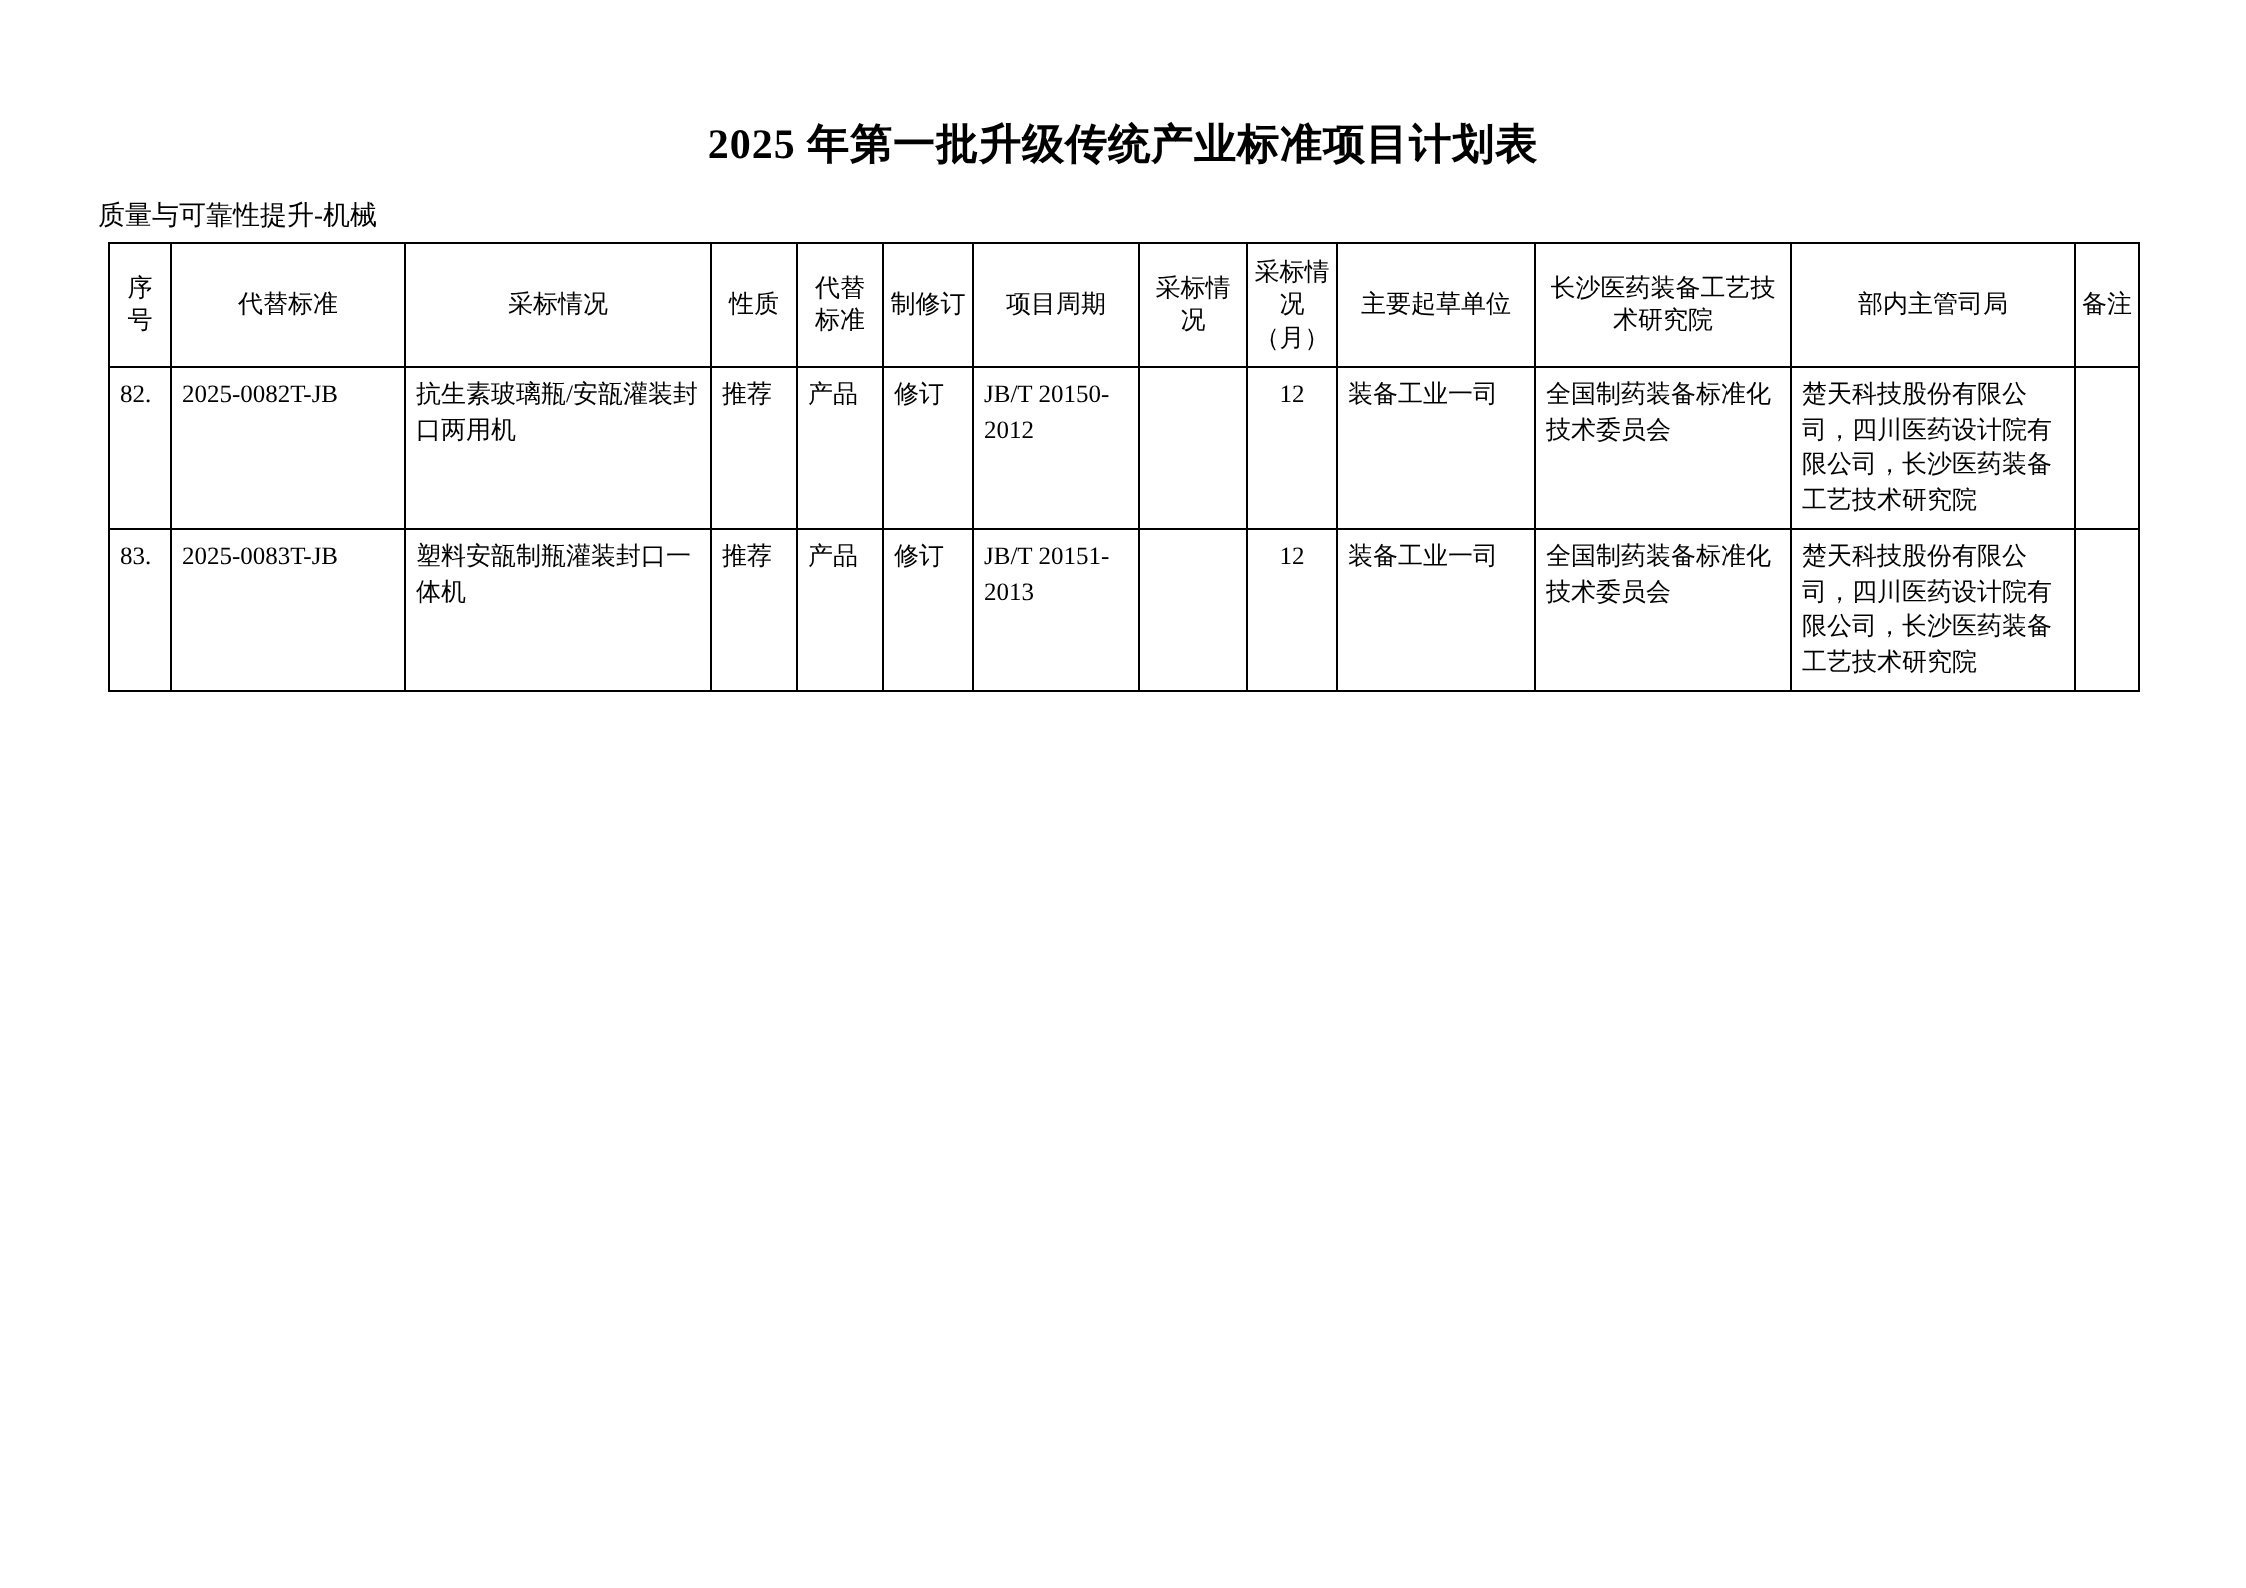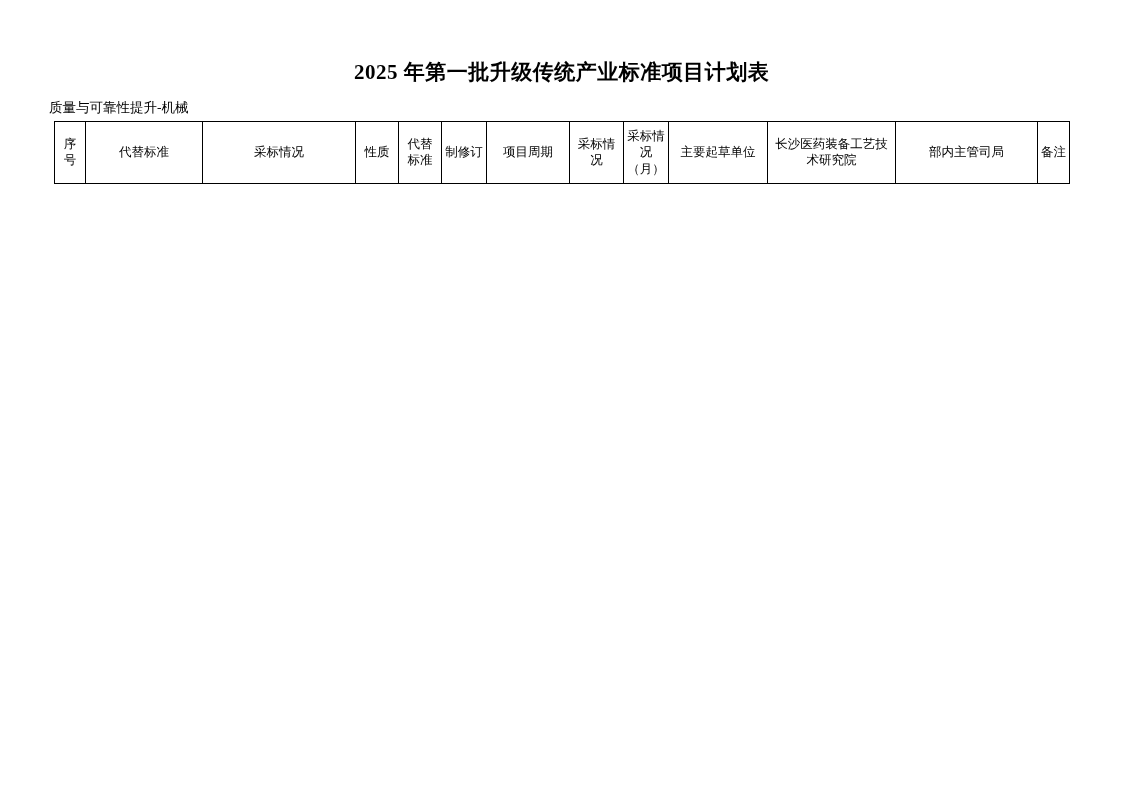--- a/index.html
+++ b/index.html
@@ -125,17 +125,47 @@
         <th>项目周期</th>
         <th>采标情况</th>
         <th>采标情况（月）</th>
         <th>主要起草单位</th>
         <th>长沙医药装备工艺技术研究院</th>
         <th>部内主管司局</th>
         <th>备注</th>
       </tr>
     </thead>
     <tbody>
+      <tr>
+        <td class="idx">82.</td>
+        <td class="plan-no">2025-0082T-JB</td>
+        <td class="cell-cn">抗生素玻璃瓶/安瓿灌装封口两用机</td>
+        <td class="cell-cn">推荐</td>
+        <td class="cell-cn">产品</td>
+        <td class="cell-cn">修订</td>
+        <td>JB/T 20150-2012</td>
+        <td></td>
+        <td class="num">12</td>
+        <td class="cell-cn">装备工业一司</td>
+        <td class="cell-cn">全国制药装备标准化技术委员会</td>
+        <td class="cell-cn">楚天科技股份有限公司，四川医药设计院有限公司，长沙医药装备工艺技术研究院</td>
+        <td></td>
+      </tr>
+      <tr>
+        <td class="idx">83.</td>
+        <td class="plan-no">2025-0083T-JB</td>
+        <td class="cell-cn">塑料安瓿制瓶灌装封口一体机</td>
+        <td class="cell-cn">推荐</td>
+        <td class="cell-cn">产品</td>
+        <td class="cell-cn">修订</td>
+        <td>JB/T 20151-2013</td>
+        <td></td>
+        <td class="num">12</td>
+        <td class="cell-cn">装备工业一司</td>
+        <td class="cell-cn">全国制药装备标准化技术委员会</td>
+        <td class="cell-cn">楚天科技股份有限公司，四川医药设计院有限公司，长沙医药装备工艺技术研究院</td>
+        <td></td>
+      </tr>
     </tbody>
   </table>
 
 
 </div>
 
 </body></html>

